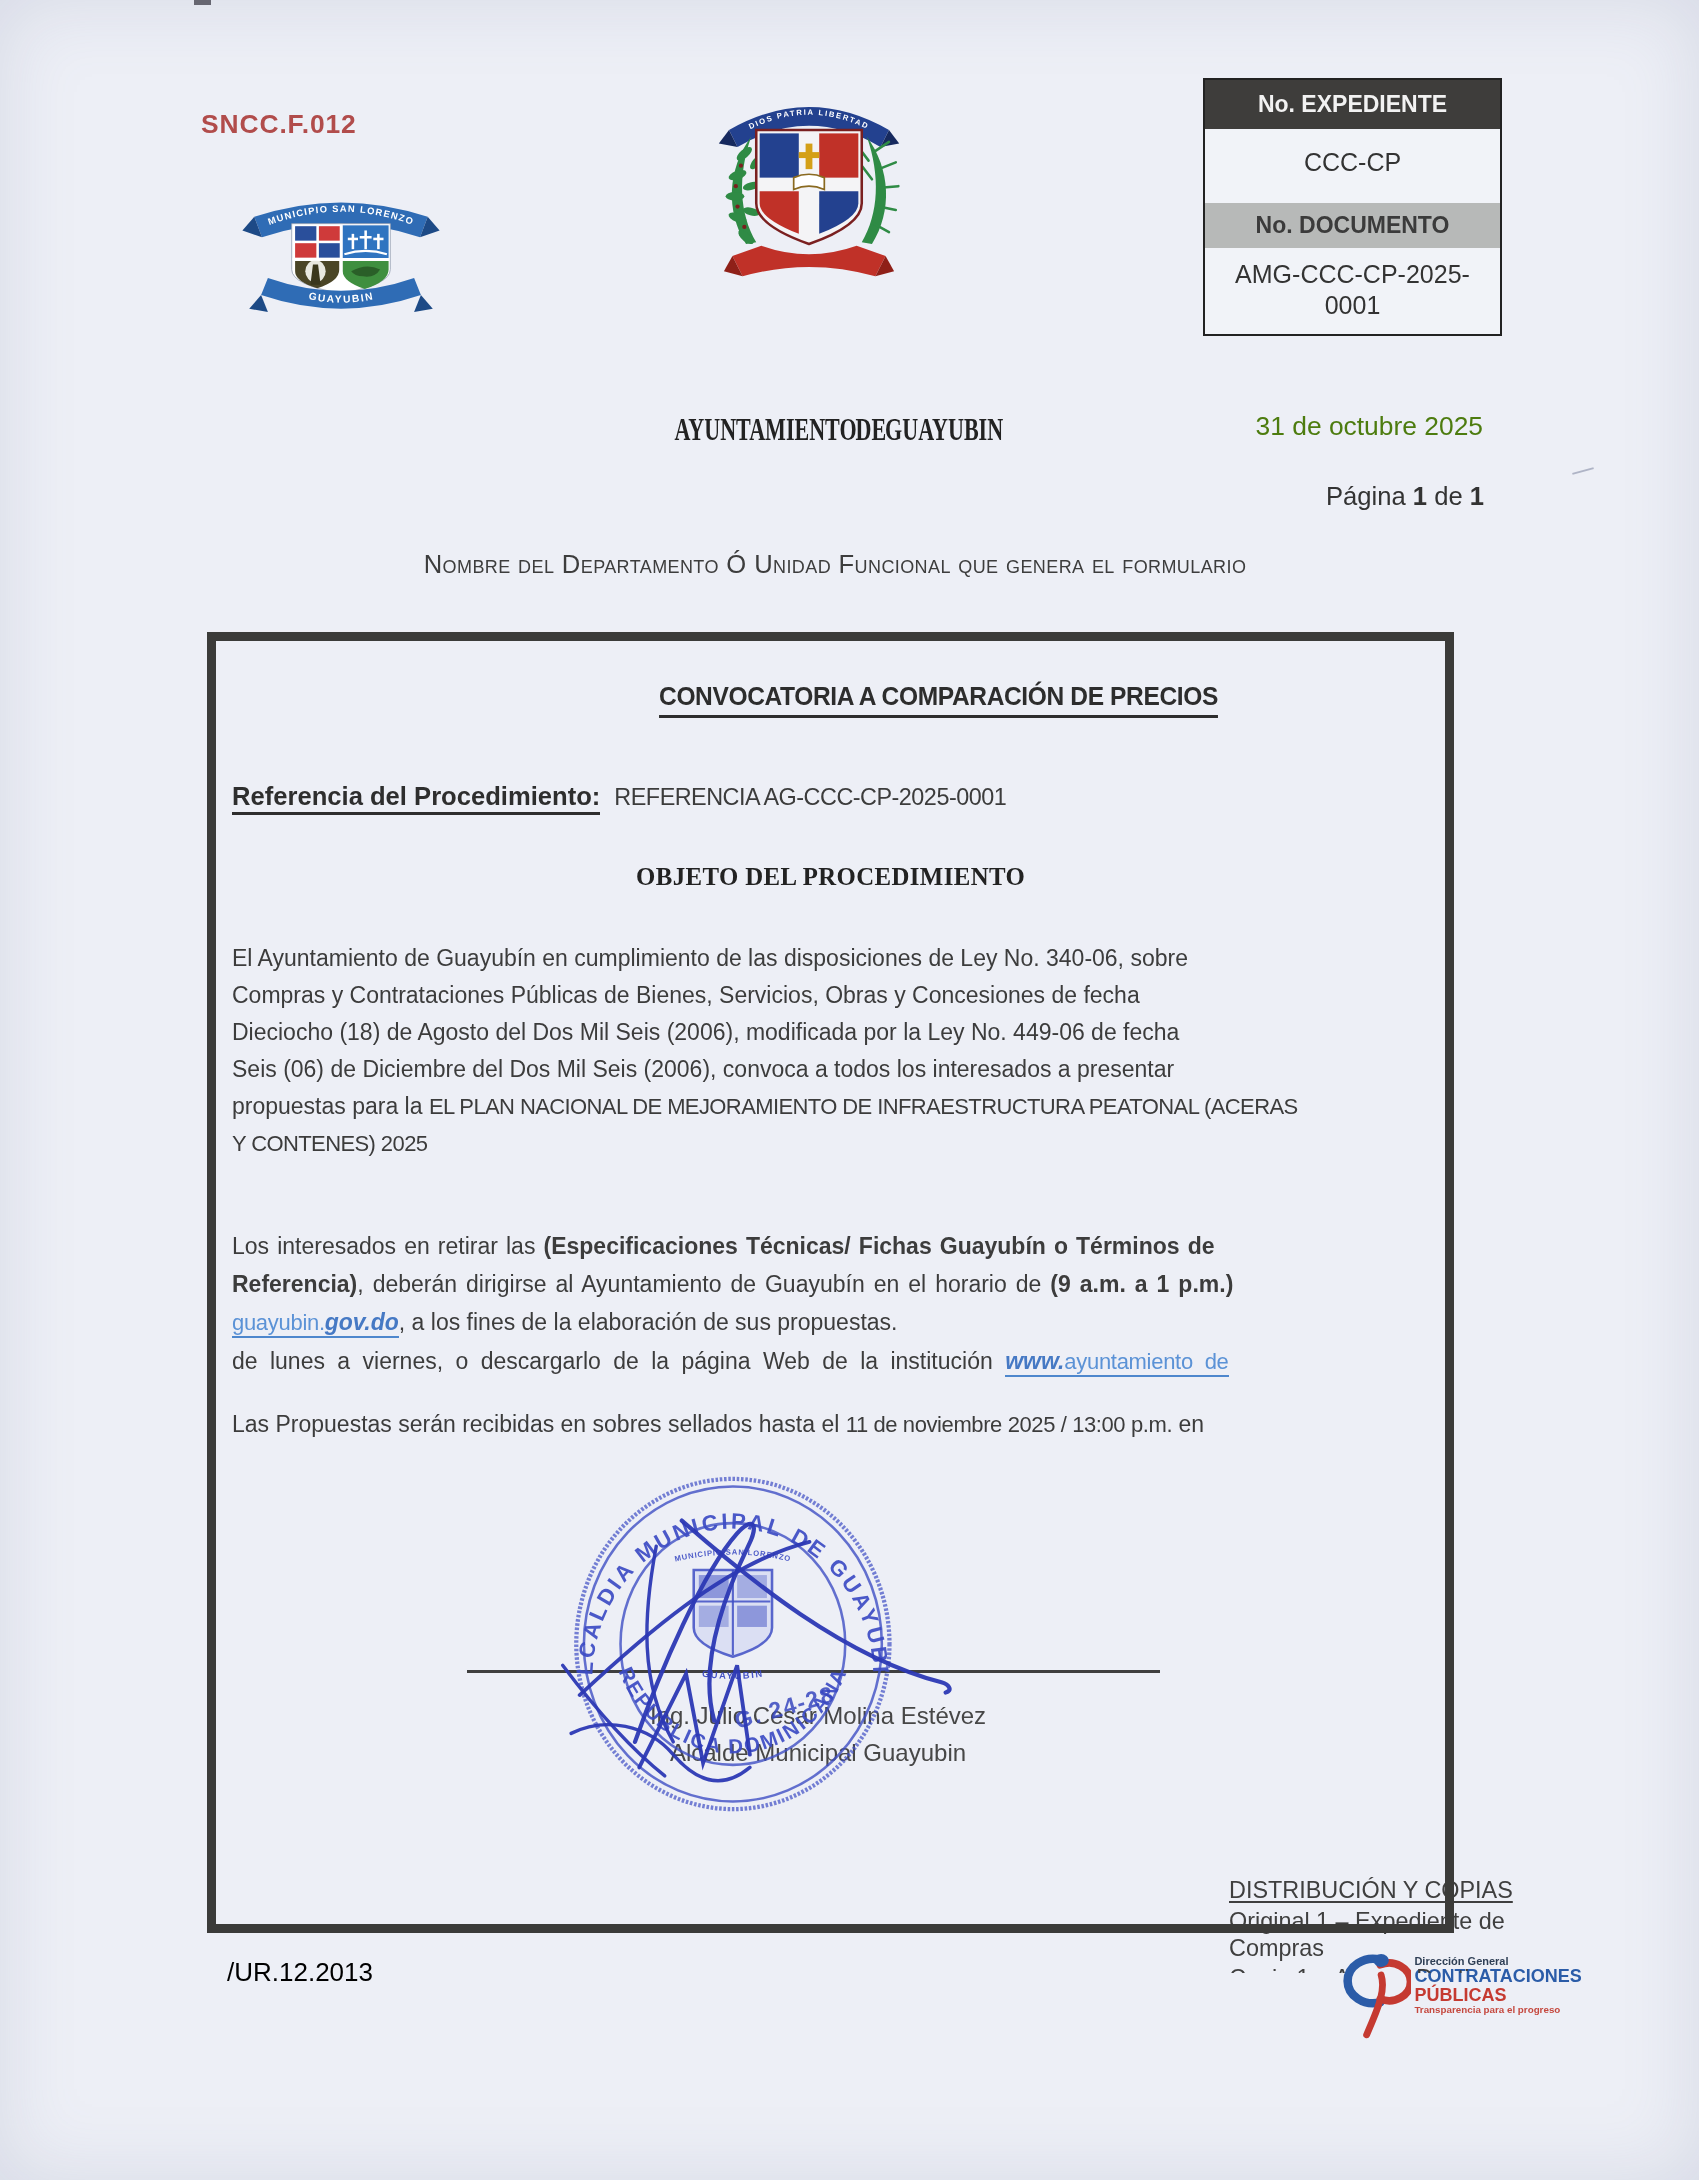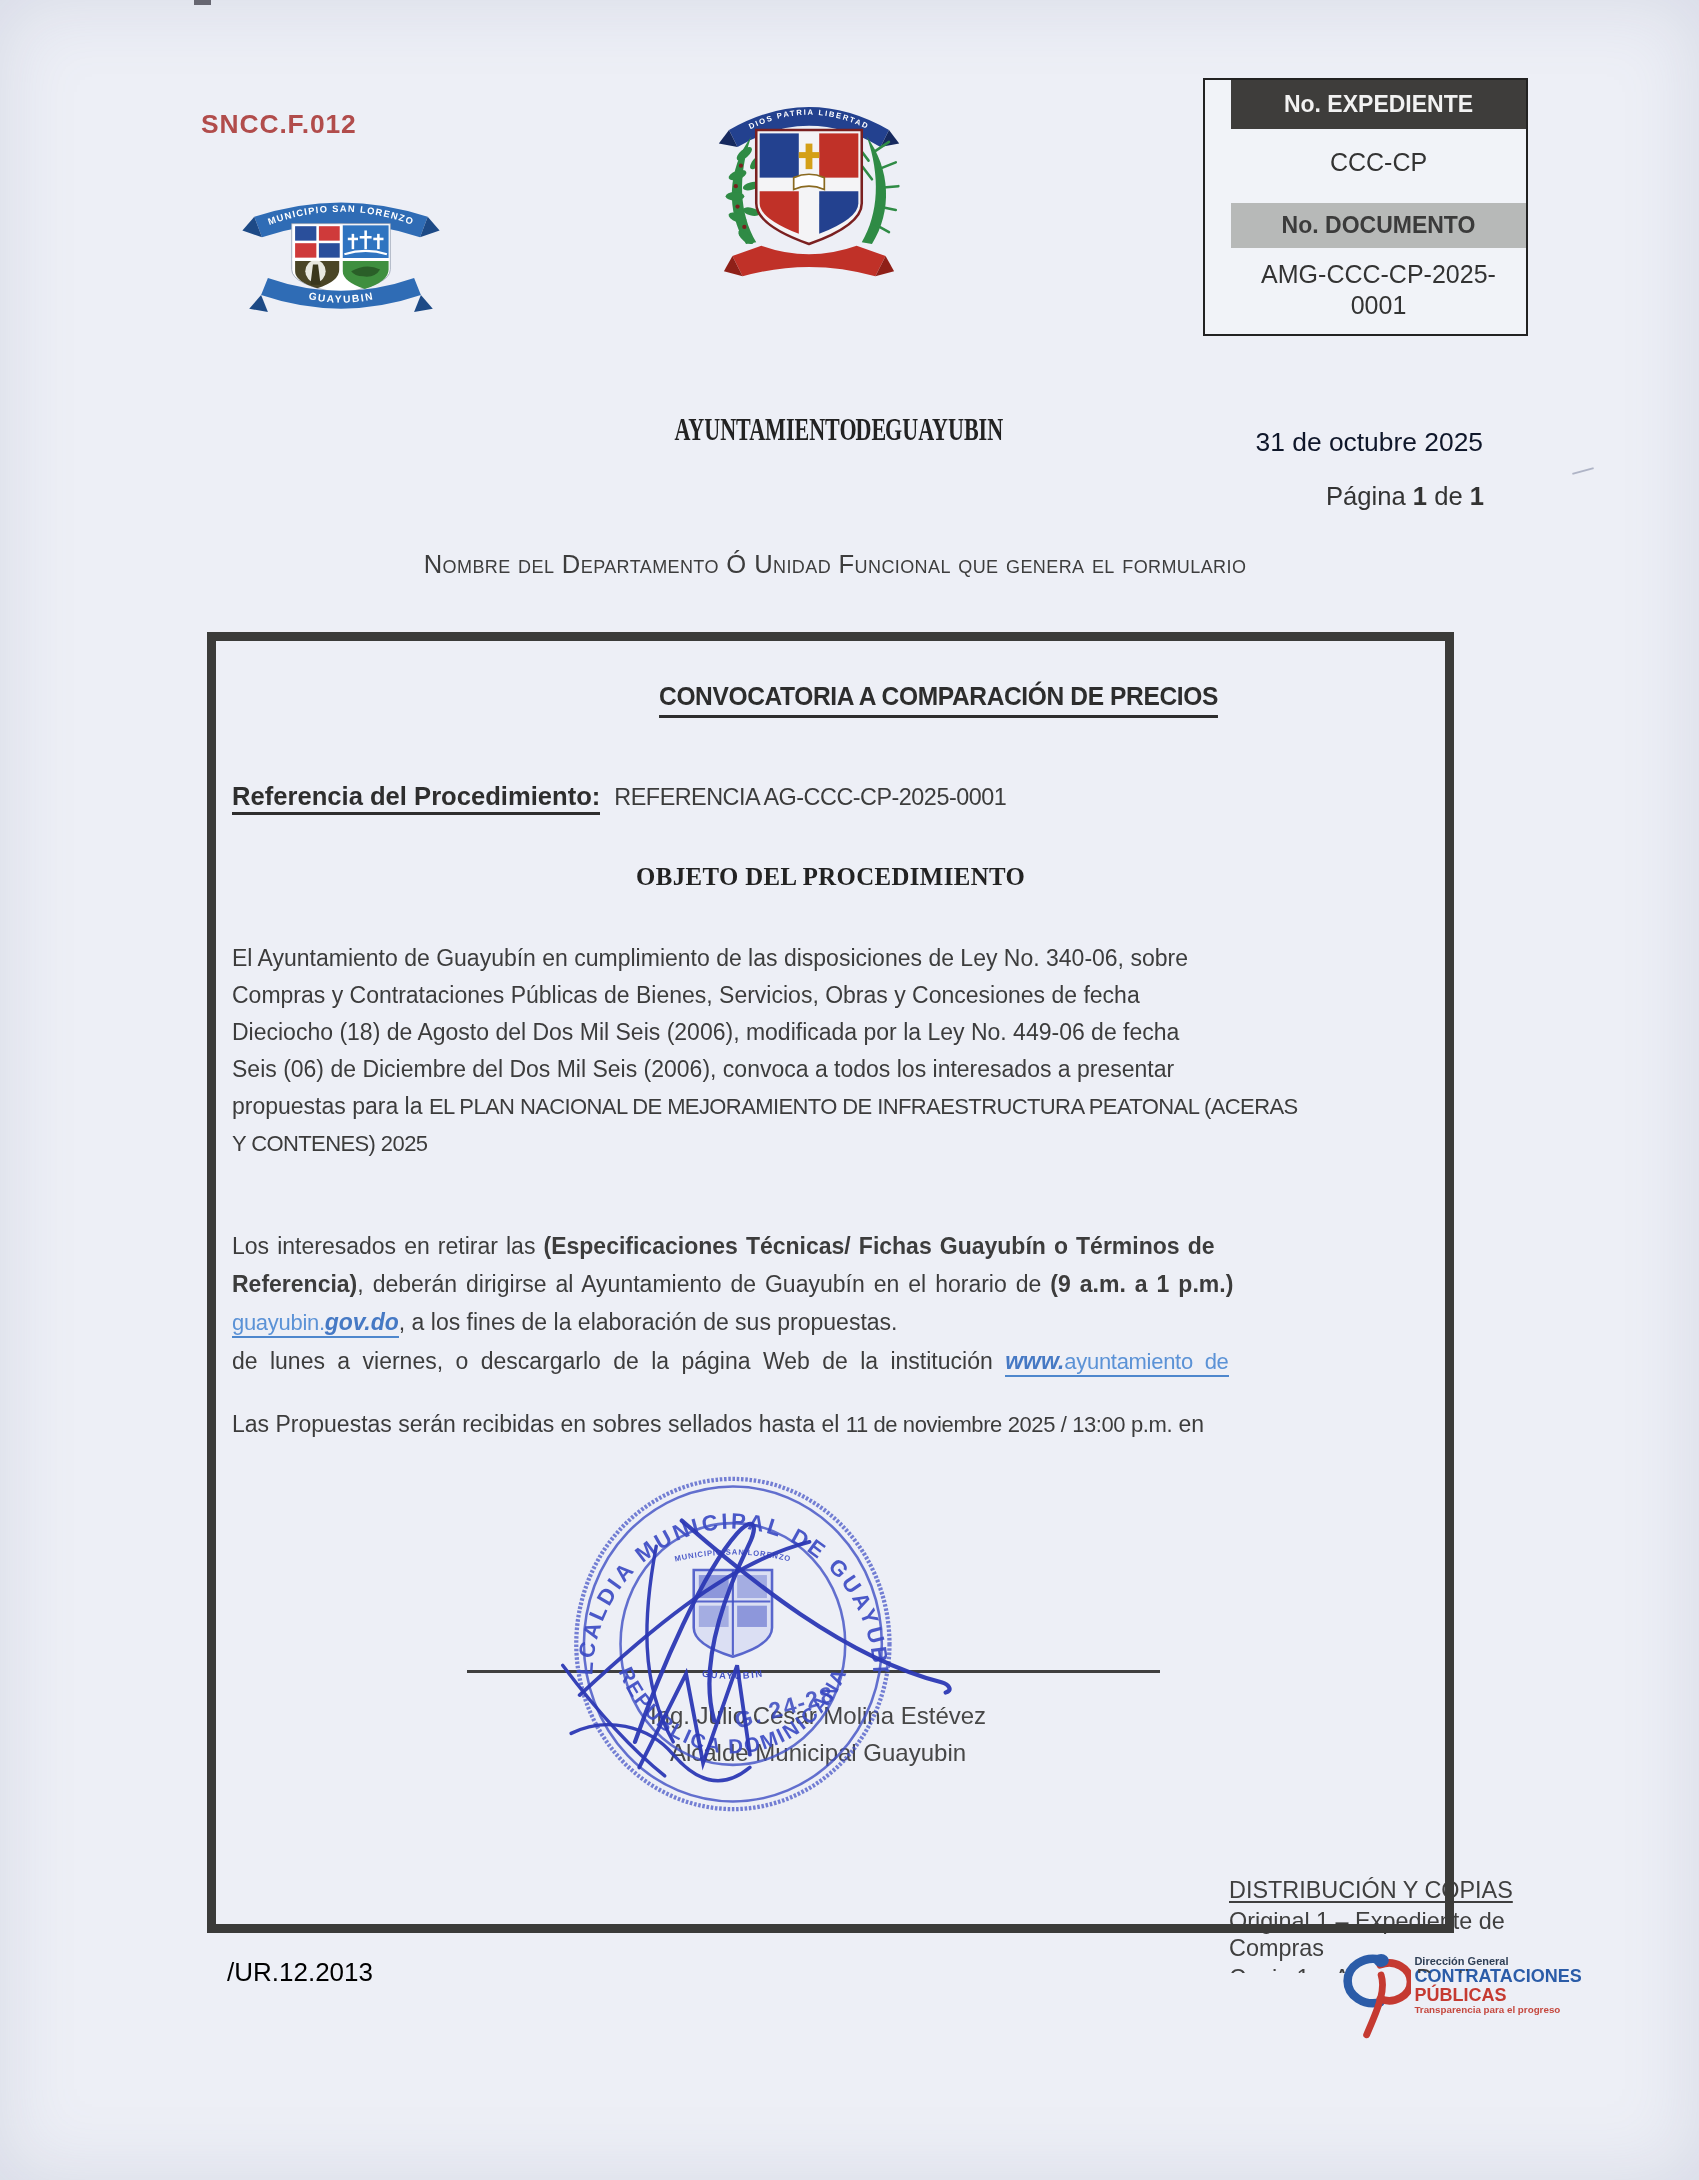--- a/index.html
+++ b/index.html
@@ -4,29 +4,29 @@
 <style>
   html,body{margin:0;padding:0;background:#c9ccd6;}
   .page{
     position:relative;width:1699px;height:2181px;background:#edeff6;
     font-family:"Liberation Sans","DejaVu Sans",sans-serif;color:#3a3a3a;
     overflow:hidden;box-shadow:inset 0 0 77px rgba(110,120,155,0.18);
   }
   .abs{position:absolute;}
   
   .form-code{left:201px;top:109px;font-size:26.4px;font-weight:bold;color:#b14c4b;letter-spacing:0.9px;}
-  .exp-table{left:1203px;top:78px;width:295px;border:2.6px solid #222;text-align:center;background:rgba(255,255,255,0.25);padding-left:26px;}
+  .exp-table{left:1203px;top:78px;width:295px;border:2.6px solid #222;text-align:center;background:rgba(255,255,255,0.25);}
   .t-head1{background:#3e3d3b;color:#f2f2f2;font-weight:bold;font-size:23px;padding:11px 0;}
   .t-val1{font-size:25px;padding:19px 0 25.6px;color:#333;}
   .t-head2{background:#b7b9b8;color:#3b3b3b;font-weight:bold;font-size:23px;padding:9.4px 0;}
   .t-val2{font-size:25px;padding:10.2px 17px 12px;line-height:31.5px;color:#333;}
   .org-title{left:545px;top:412px;width:588px;text-align:center;}
   .org-title span{display:inline-block;font-family:"Liberation Serif","DejaVu Serif",serif;font-weight:bold;
     font-size:31.5px;color:#222;transform:scaleX(0.70);transform-origin:center;word-spacing:-9.4px;letter-spacing:0px;white-space:nowrap;}
-  .doc-date{left:1193px;top:411px;width:290px;text-align:right;font-size:26.4px;color:#0f172a;margin-top:16px;}
+  .doc-date{left:1193px;top:411px;width:290px;text-align:right;font-size:26.4px;color:#4d7c0f;}
   .page-label{left:1193px;top:482px;width:291px;text-align:right;font-size:25.6px;color:#333;}
   .page-label b{font-weight:bold;}
   .dept-line{left:128px;top:550px;width:1414px;text-align:center;font-size:25.6px;
     font-variant:small-caps;letter-spacing:0.4px;color:#3d3d3d;}
   
   .frame{left:207px;top:632px;width:1247px;height:1301px;border:9.4px solid #3b3b39;
     box-sizing:border-box;z-index:40;pointer-events:none;background:transparent;}
   
   .doc-title{left:207px;top:681px;width:1463px;text-align:center;z-index:2;}
   .doc-title span{display:inline-block;font-size:26.4px;font-weight:bold;color:#2d2d2d;letter-spacing:-0.4px;

